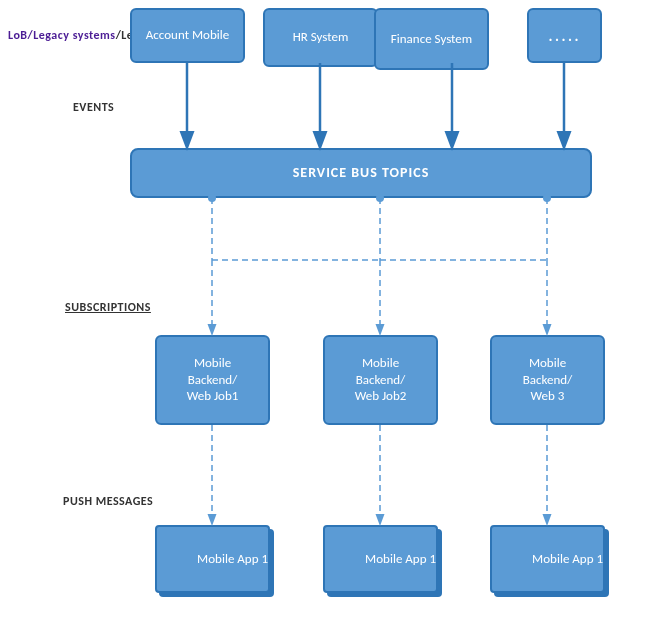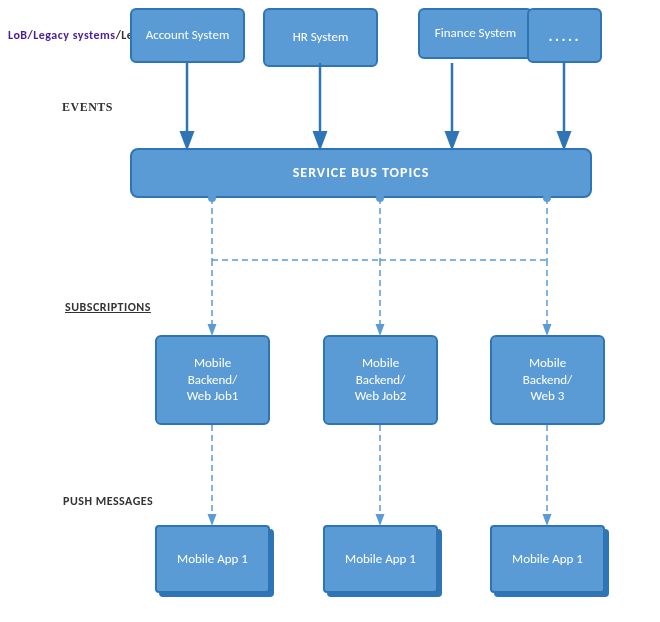--- a/index.html
+++ b/index.html
@@ -43,51 +43,52 @@
       font-weight: 500;
       line-height: 1.3;
     }
 
     
     .box-3d {
       background: #5b9bd5;
       border: 2px solid #2e75b6;
       border-radius: 4px;
       box-shadow: 4px 4px 0px #2e75b6;
+      justify-content: flex-end;
     }
 
     
     .arrows-svg {
       position: absolute;
       top: 0;
       left: 0;
       width: 660px;
       height: 622px;
       pointer-events: none;
     }
   </style>
 </head>
 <body>
 
 <div class="diagram">
 
   <div class="left-label" style="top:28px; left:8px;">
     <span style="color:#4c1d95;">LoB/Legacy systems</span>/Legacy systems
   </div>
-  <div class="left-label" style="top:100px; left:62px;font-family:Liberation Serif, serif;">EVENTS</div>
+  <div class="left-label" style="top:100px; left:73px;">EVENTS</div>
   <div class="left-label" style="top:300px; left:65px;text-decoration:underline;">SUBSCRIPTIONS</div>
   <div class="left-label" style="top:455px; left:63px;margin-top:39px;">PUSH MESSAGES</div>
 
   <div class="box" style="left:130px; top:8px; width:115px; height:55px;">
-    <span>Account System</span>
+    <span>Account Mobile</span>
   </div>
   <div class="box" style="left:263px; top:8px; width:115px; height:59px;">
     <span>HR System</span>
   </div>
-  <div class="box" style="left:374px; top:8px; width:115px; height:51px;margin-left:44px;">
+  <div class="box" style="left:374px; top:8px; width:115px; height:62px;">
     <span>Finance System</span>
   </div>
   <div class="box" style="left:527px; top:8px; width:75px; height:55px; font-size:18px; letter-spacing:2px;">
     <span>.....</span>
   </div>
 
   <div class="box" style="left:130px; top:148px; width:462px; height:50px; font-size:14px; font-weight:700; letter-spacing:1px; border-radius:8px;">
     <span>SERVICE BUS TOPICS</span>
   </div>
 

